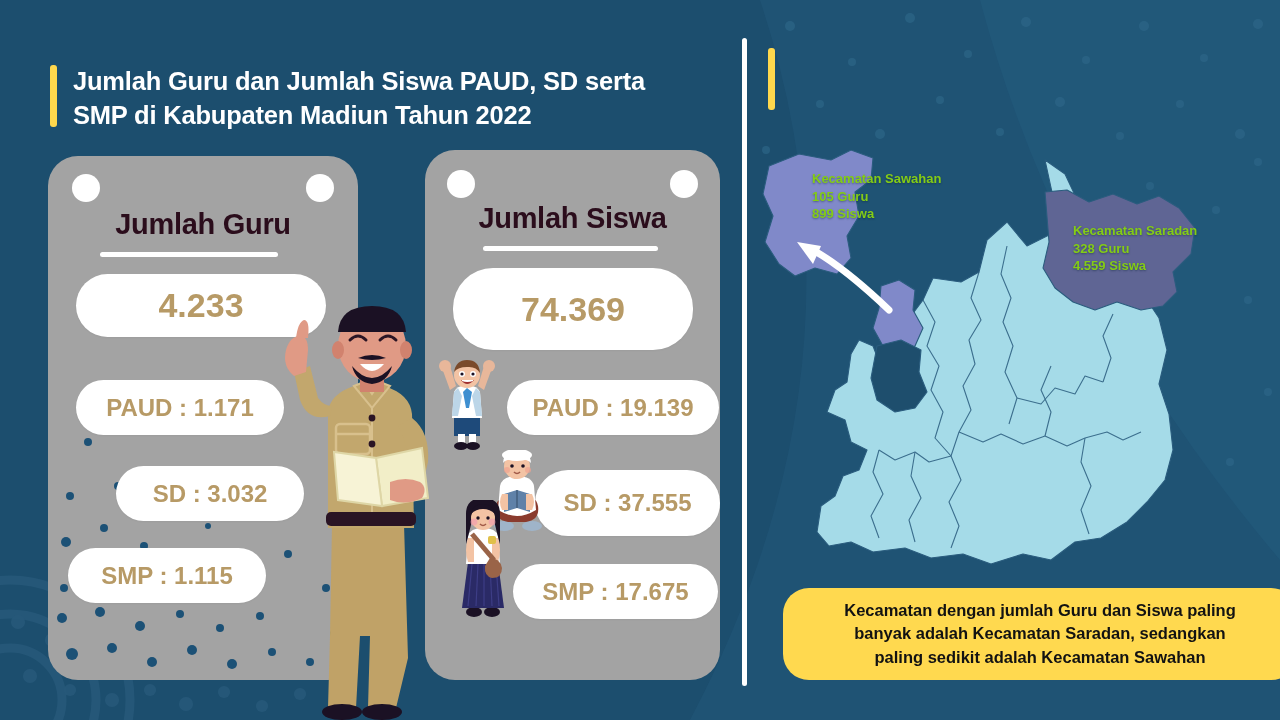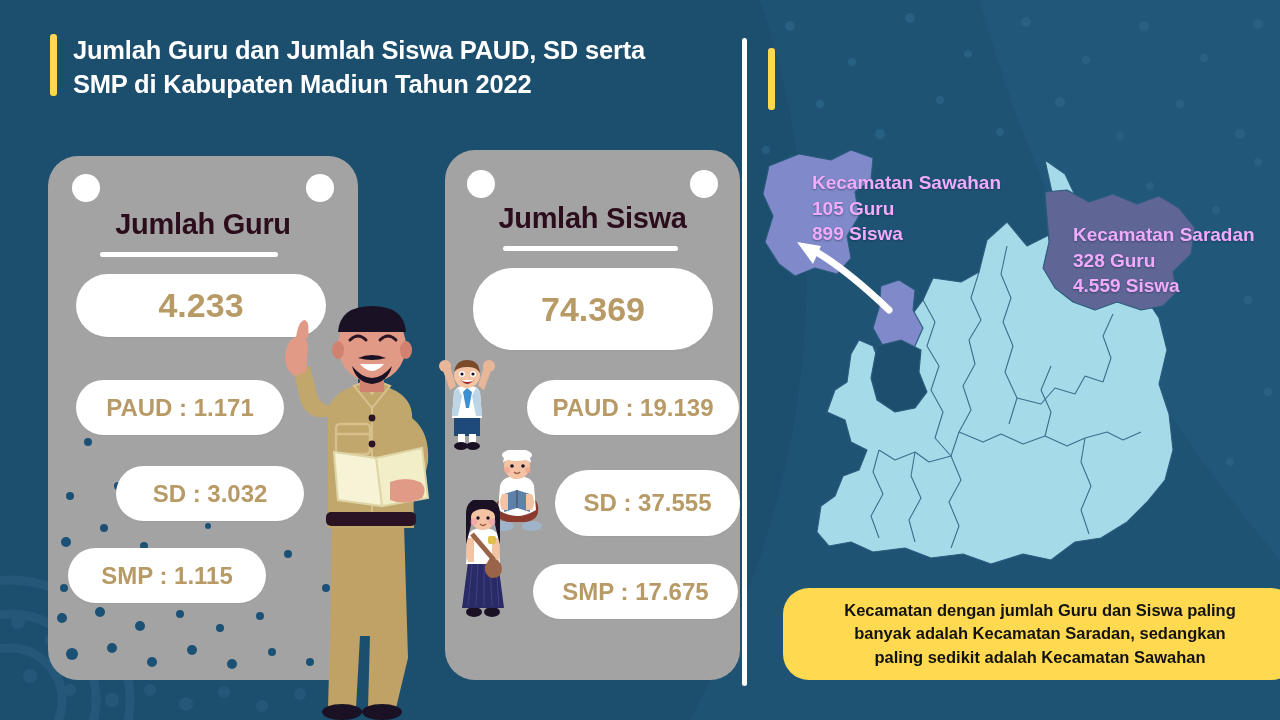--- a/index.html
+++ b/index.html
@@ -55,22 +55,22 @@
 
   
   #divider {
     position:absolute; width:5px; border-radius:3px;
     background:#ffffff; z-index:7;
   }
 
   
   #map-wrap { position:absolute; z-index:5; }
   .map-label {
-    position:absolute; z-index:8; color:#f0abfc; font-weight:bold;
-    font-size:19px; line-height:1.35; white-space:pre-line;
+    position:absolute; z-index:8; color:#84cc16; font-weight:bold;
+    font-size:13px; line-height:1.35; white-space:pre-line;
     text-shadow:0 1px 2px rgba(10,35,55,.45);
   }
 
   
   #note-box {
     position:absolute; z-index:8;
     background:#ffd94f; border-radius:26px;
     display:flex; align-items:center; justify-content:center;
     text-align:center; padding:10px 16px;
   }
@@ -134,21 +134,21 @@
       <circle cx="1216" cy="210" r="4"></circle>
     <circle cx="1258" cy="162" r="4"></circle>
     <circle cx="1248" cy="300" r="4"></circle>
       <circle cx="1268" cy="392" r="4"></circle>
     <circle cx="1230" cy="462" r="4"></circle>
     <circle cx="766" cy="150" r="4"></circle>
       <circle cx="772" cy="238" r="4"></circle>
   </g>
 </svg>
 
-<div class="title-wrap" style="left:50px; top:34px; width:660px;">
+<div class="title-wrap" style="left:50px; top:65px; width:660px;">
   <div class="title-bar" style="height:62px;"></div>
   <div class="title-text">Jumlah Guru dan Jumlah Siswa PAUD, SD serta
 SMP di Kabupaten Madiun Tahun 2022</div>
 </div>
 
 <div class="stat-card" style="left:48px; top:156px; width:310px; height:524px;">
   <svg class="card-dots" viewBox="0 0 310 524" width="310" height="524">
     <g fill="#1c5176">
       <circle cx="22" cy="340" r="4"></circle>
         <circle cx="70" cy="330" r="4"></circle>
@@ -189,21 +189,21 @@
   <div class="card-head" style="top:52px;">Jumlah Guru</div>
   <div class="head-rule" style="left:52px; width:178px; top:96px;"></div>
 
   <div class="pill big" style="left:28px; top:118px; width:250px; height:63px;">4.233</div>
 
   <div class="pill sub" style="left:28px; top:224px; width:208px; height:55px;">PAUD : 1.171</div>
   <div class="pill sub" style="left:68px; top:310px; width:188px; height:55px;">SD : 3.032</div>
   <div class="pill sub" style="left:20px; top:392px; width:198px; height:55px;">SMP : 1.115</div>
 </div>
 
-<div class="stat-card" style="left:425px; top:150px; width:295px; height:530px;margin-left:20px;">
+<div class="stat-card" style="left:425px; top:150px; width:295px; height:530px;">
   <div class="notch" style="left:22px; top:20px;"></div>
   <div class="notch" style="right:22px; top:20px;"></div>
 
   <div class="card-head" style="top:52px;">Jumlah Siswa</div>
   <div class="head-rule" style="left:58px; width:175px; top:96px;"></div>
 
   <div class="pill big" style="left:28px; top:118px; width:240px; height:82px;">74.369</div>
 
   <div class="pill sub" style="left:82px; top:230px; width:212px; height:55px;">PAUD : 19.139</div>
   <div class="pill sub" style="left:110px; top:320px; width:185px; height:66px;">SD : 37.555</div>

